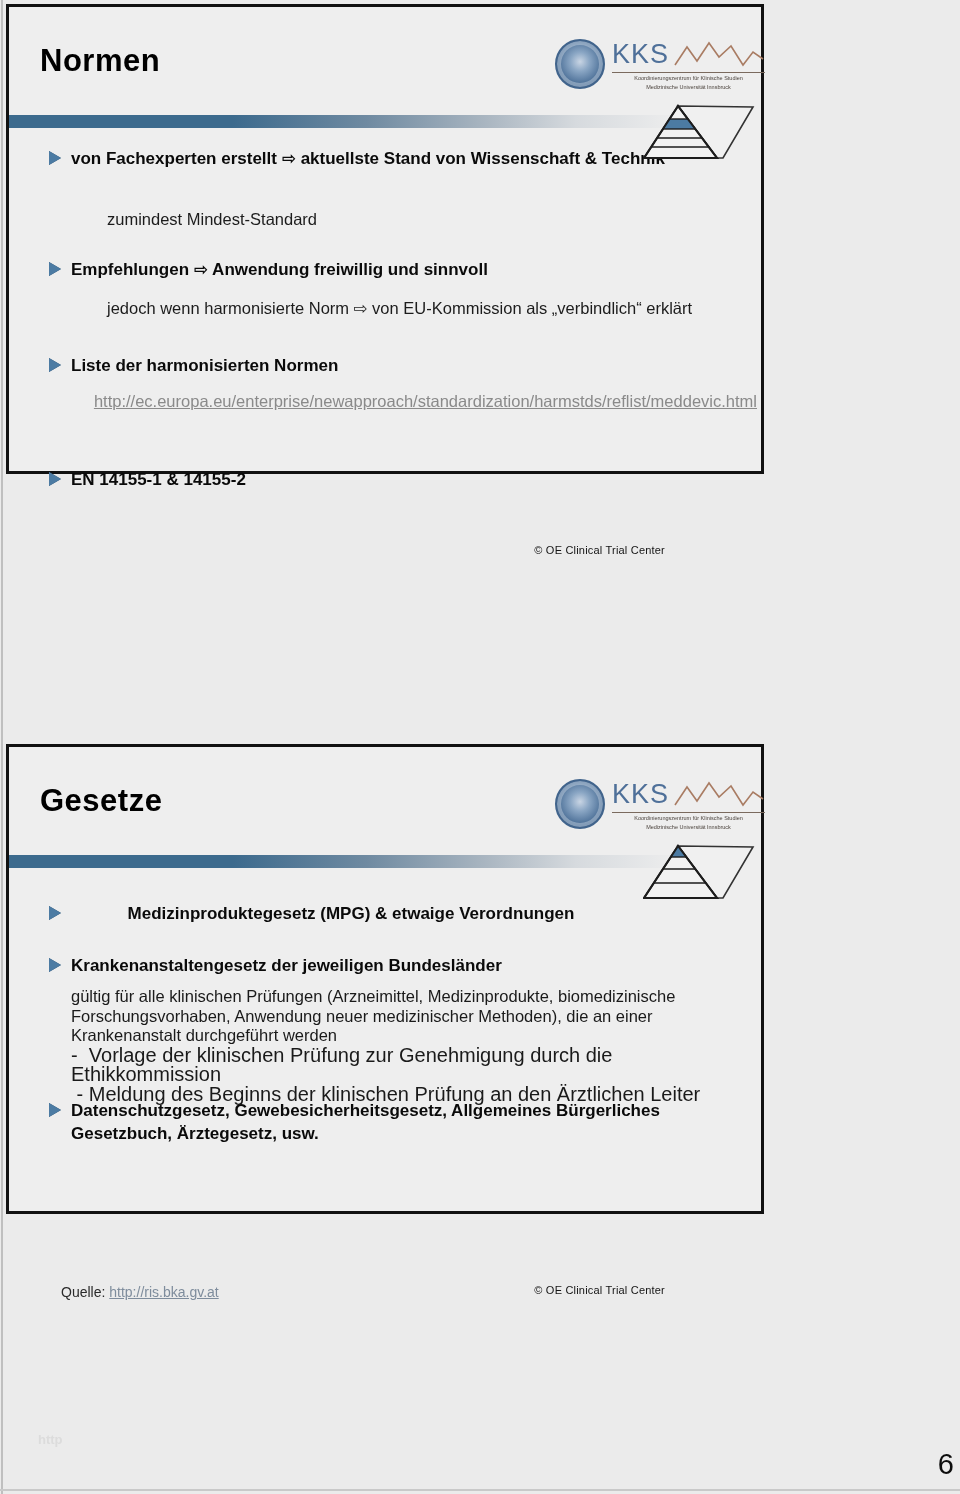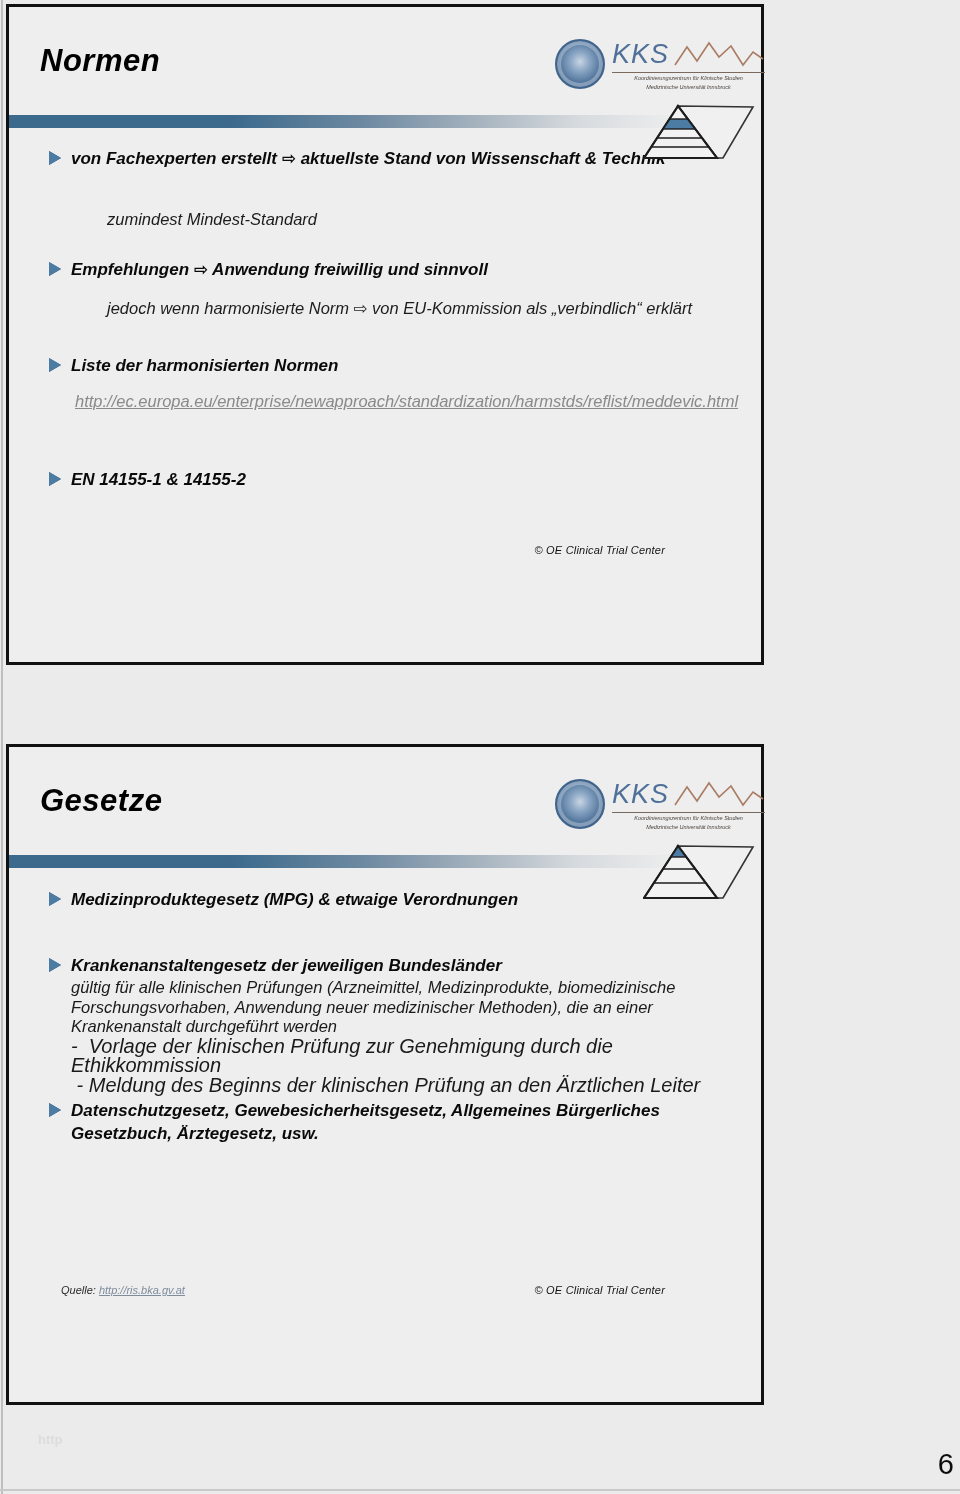--- a/index.html
+++ b/index.html
@@ -8,22 +8,22 @@
     position:relative;
     background:#ebebeb;
     font-family:"Liberation Sans","DejaVu Sans",sans-serif;
     color:#1a1a1a;
     overflow:hidden;
   }
   .scan-edge-left { position:absolute; left:1px; top:0; width:2px; height:1494px; background:#9a9a9a; opacity:.55; }
   .scan-edge-bottom { position:absolute; left:0; top:1489px; width:960px; height:2px; background:#c9c9c9; }
 
   .slide {
-    position:absolute; left:6px; width:758px; height:661px;
-    background:#eeeeee; border:3px solid #111;font-style:italic;
+    position:absolute; left:6px; width:758px; height:470px;
+    background:#eeeeee; border:3px solid #111;
   }
   .slide1 { top:4px; }
   .slide2 { top:744px; }
 
   .slide-title {
     position:absolute; left:31px; top:36px;
     font-size:31px; font-weight:bold; color:#000; letter-spacing:.5px;
   }
 
   
@@ -57,28 +57,28 @@
     filter:drop-shadow(0 0 .5px #2b4a66);
   }
   .btext { font-size:17px; font-weight:bold; line-height:23px; color:#0a0a0a; }
   .subtext { position:absolute; left:66px; font-size:16.5px; line-height:21px; color:#1c1c1c;margin-left:32px; }
   .linktext {
     position:absolute; left:66px; width:682px;
     font-size:16.5px; line-height:21px; color:#8a8a8a;
     text-decoration:underline; word-break:break-all; cursor:pointer;
   }
   .b2-stack { display:flex; flex-direction:column; }
-  .b2-para { font-size:16.5px; font-weight:normal; line-height:19.5px; width:636px; margin-top:1px; }
+  .b2-para { font-size:16.5px; font-weight:normal; line-height:19.5px; width:636px; margin-top:10px; }
   .b2-dash { font-size:20px; font-weight:normal; line-height:19.5px; white-space:pre-wrap; }
 
   .slide-footer {
     position:absolute; right:96px; top:537px;
     font-size:11px; color:#141414; letter-spacing:.2px;
   }
-  .source-line { position:absolute; left:52px; top:537px; font-size:11px; color:#2a2a2a; }
+  .source-line { position:absolute; left:52px; top:537px; font-size:14px; color:#2a2a2a; }
   .source-link { color:#7e8c9c; text-decoration:underline; cursor:pointer; }
 
   .faint-http { position:absolute; left:38px; top:1432px; font-size:13px; color:#dcdcdc; font-weight:bold; }
   .page-number { position:absolute; right:6px; top:1448px; font-size:29px; color:#0d0d0d; }
 </style>
 </head>
 <body>
 
 <div class="scan-edge-left"></div>
 <div class="scan-edge-bottom"></div>
@@ -111,21 +111,21 @@
   <div class="bullet" style="top:251px;">
     <span class="arrow"></span>
     <div class="btext">Empfehlungen ⇨ Anwendung freiwillig und sinnvoll</div>
   </div>
   <div class="subtext" style="top:291px;">jedoch wenn harmonisierte Norm ⇨ von EU-Kommission als „verbindlich“ erklärt</div>
 
   <div class="bullet" style="top:347px;">
     <span class="arrow"></span>
     <div class="btext">Liste der harmonisierten Normen</div>
   </div>
-  <div class="linktext" style="top:384px;">http://ec.europa.eu/enterprise/newapproach/standardization/harmstds/reflist/meddevic.html</div>
+  <div class="linktext" style="top:384px;text-align:right;">http://ec.europa.eu/enterprise/newapproach/standardization/harmstds/reflist/meddevic.html</div>
 
   <div class="bullet" style="top:461px;text-align:right;">
     <span class="arrow"></span>
     <div class="btext">EN 14155-1 &amp; 14155-2</div>
   </div>
 
   <svg class="pyramid" width="114" height="57" viewBox="0 0 114 57">
     <defs>
         <clipPath id="tri1">
           <polygon points="35,2 1,54 74,54"></polygon>
@@ -156,21 +156,21 @@
           <polyline points="2,24 14,6 24,20 36,2 46,16 58,5 70,24 80,11 90,18" fill="none" stroke="#a97c63" stroke-width="1.6"></polyline>
         </svg>
       </div>
       <div class="logo-sub">Koordinierungszentrum für Klinische Studien</div>
       <div class="logo-sub">Medizinische Universität Innsbruck</div>
     </div>
   </div>
 
   <div class="gradient-bar"></div>
 
-  <div class="bullet" style="top:141px;">
+  <div class="bullet" style="top:155px;text-align:center;">
     <span class="arrow"></span>
     <div class="btext" style="width:560px;">Medizinproduktegesetz (MPG) &amp; etwaige Verordnungen</div>
   </div>
 
   <div class="bullet" style="top:207px;">
     <span class="arrow"></span>
     <div class="b2-stack">
       <div class="btext">Krankenanstaltengesetz der jeweiligen Bundesländer</div>
       <div class="b2-para">gültig für alle klinischen Prüfungen (Arzneimittel, Medizinprodukte, biomedizinische Forschungsvorhaben, Anwendung neuer medizinischer Methoden), die an einer Krankenanstalt durchgeführt werden</div>
       <div class="b2-dash">-  Vorlage der klinischen Prüfung zur Genehmigung durch die Ethikkommission</div>

